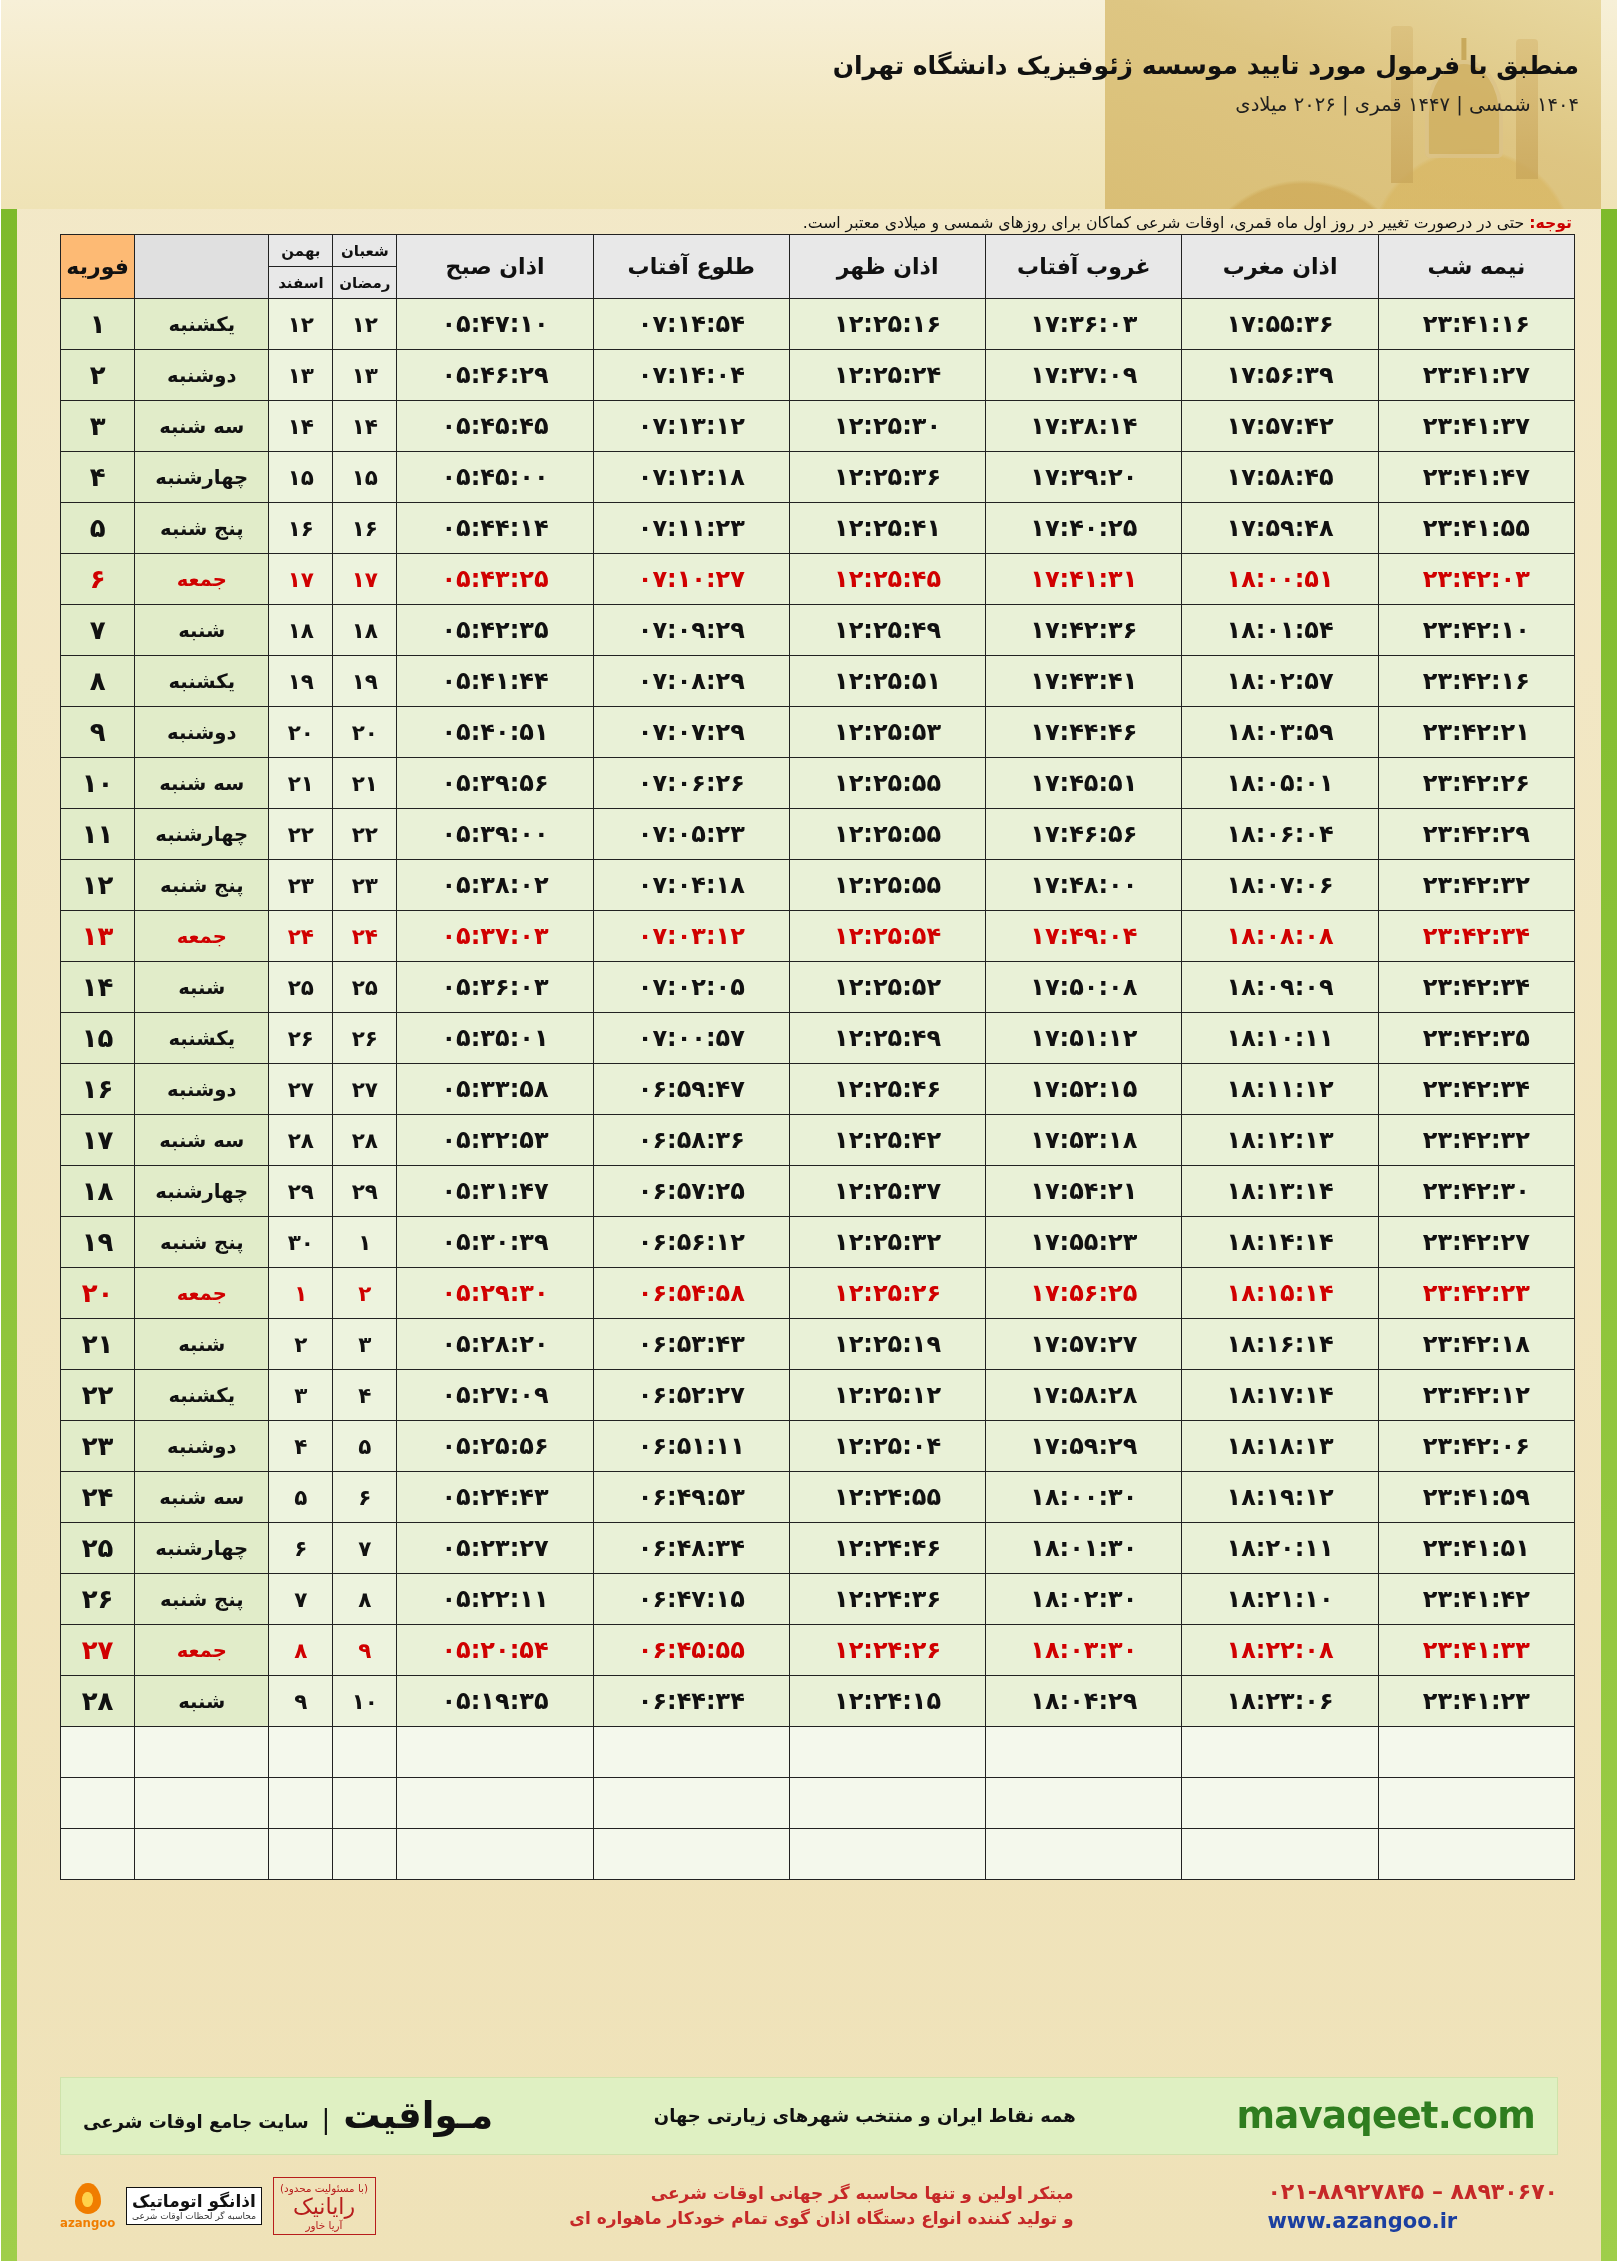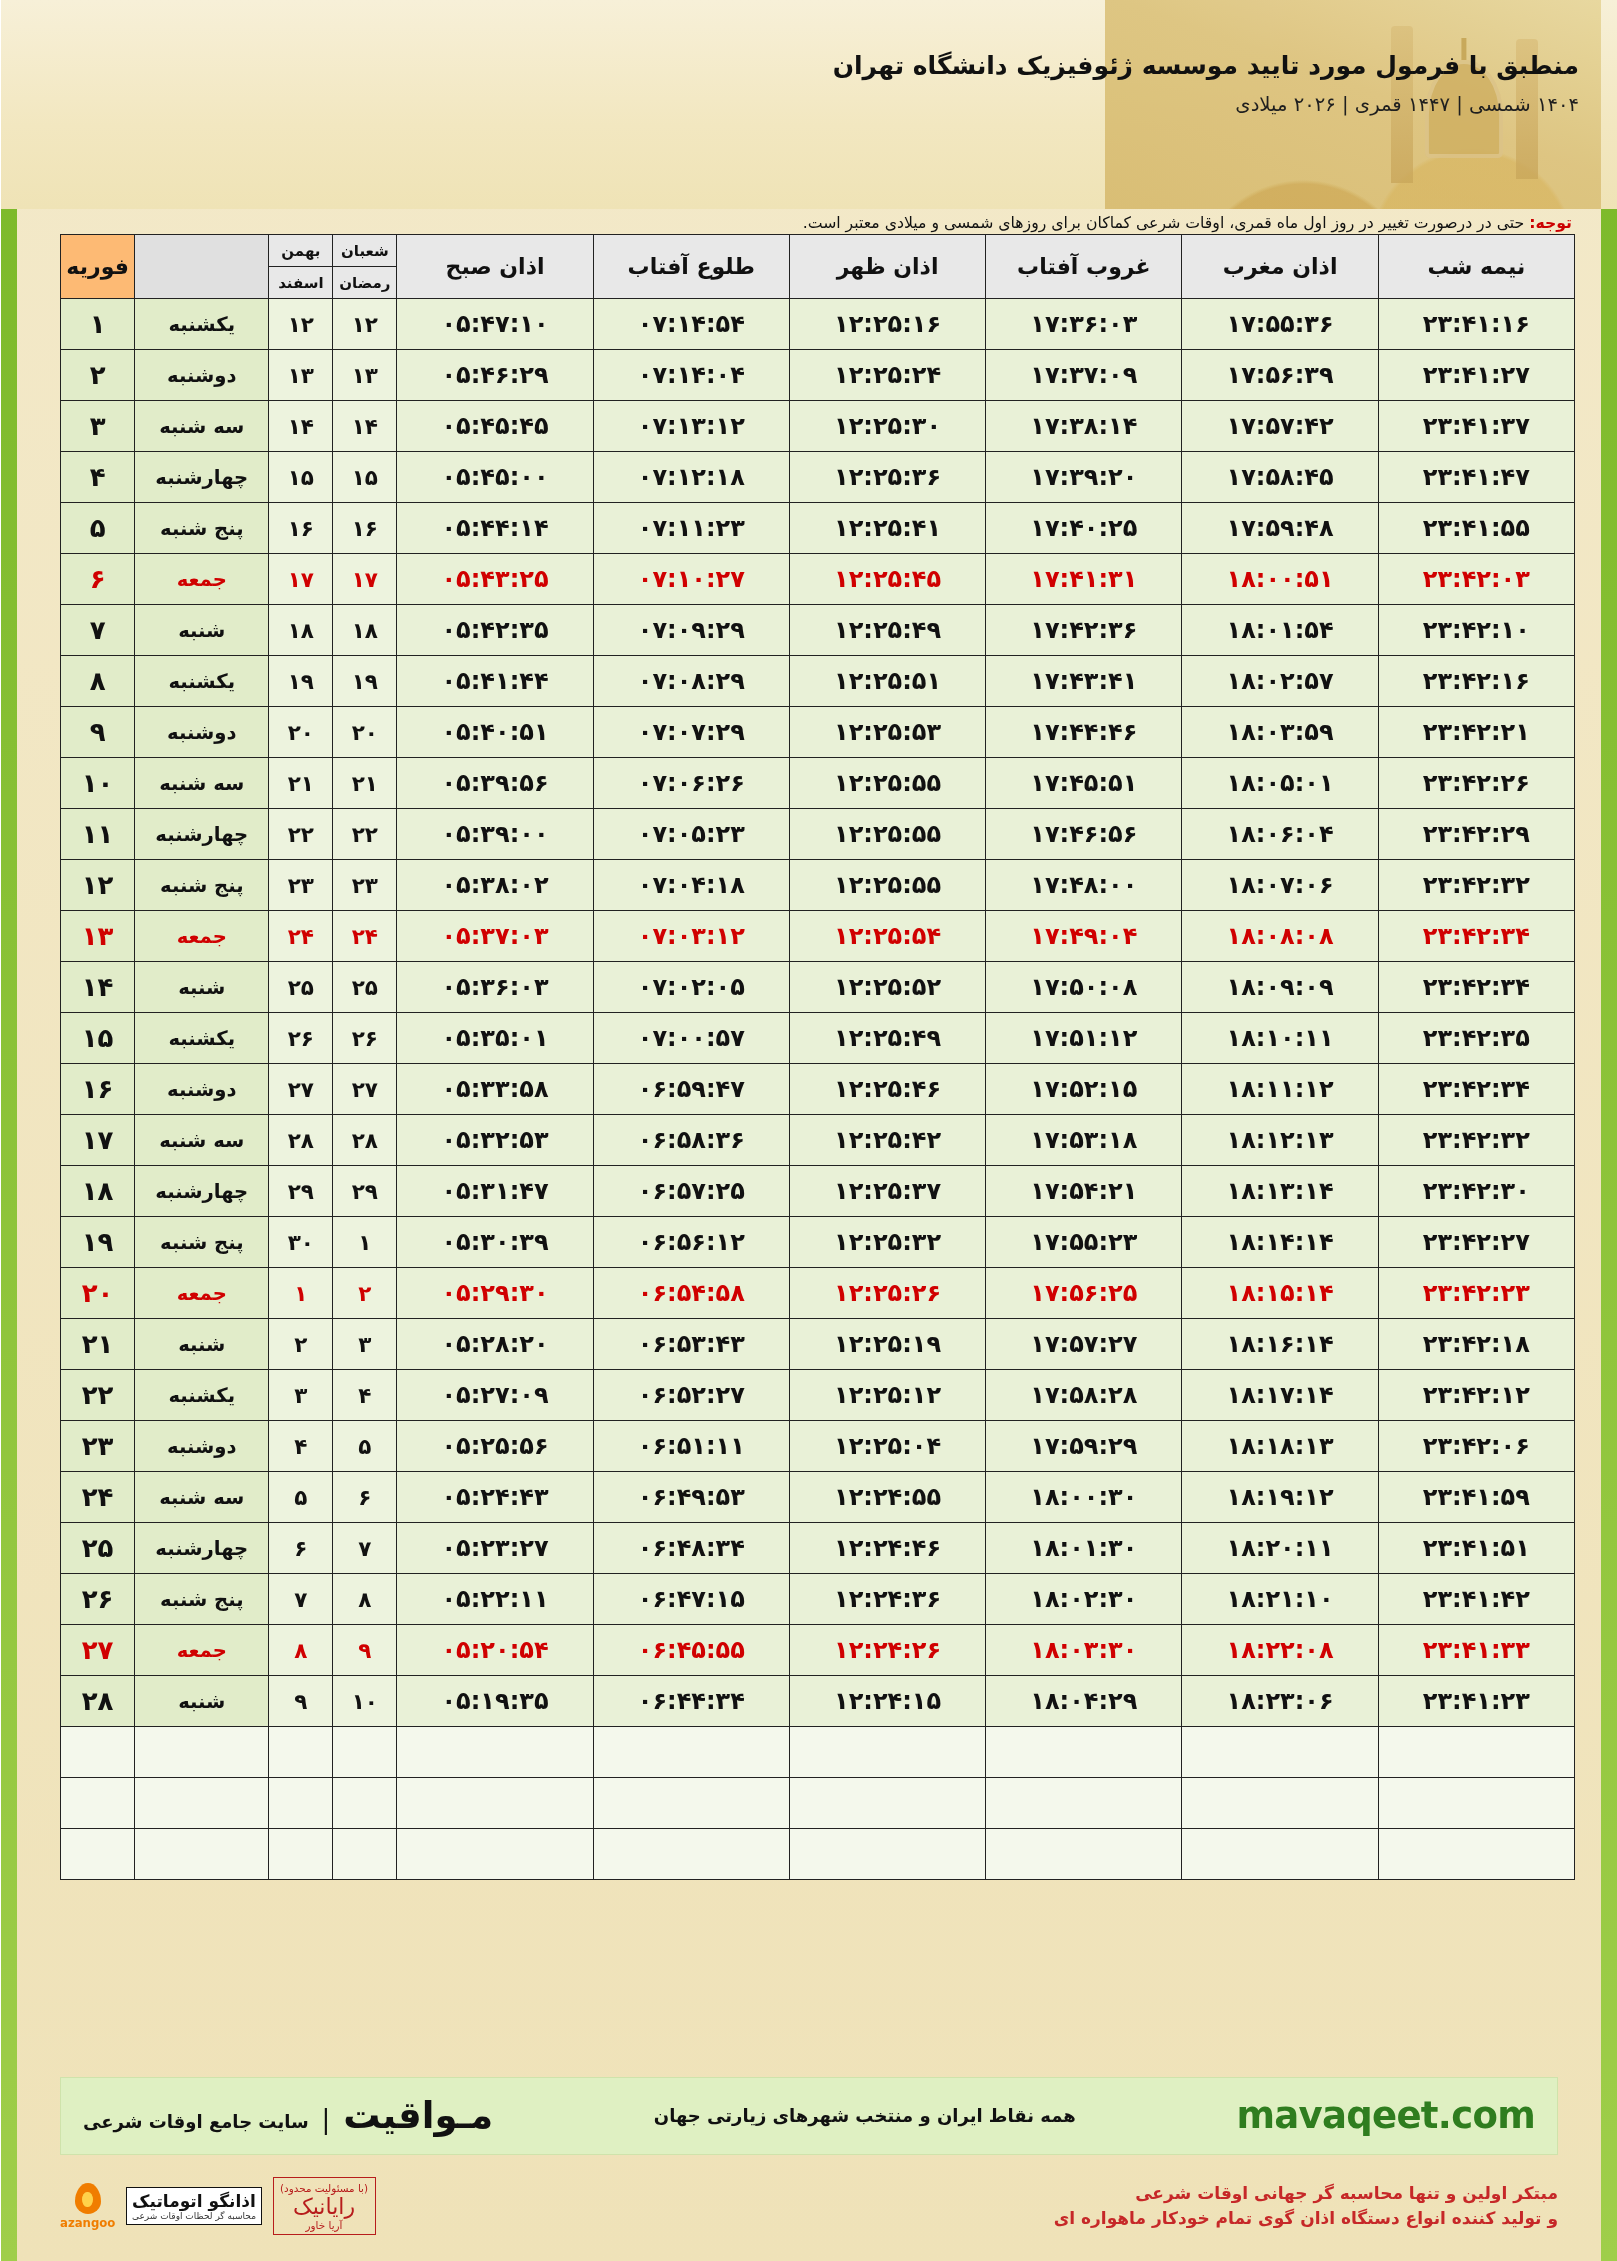--- a/index.html
+++ b/index.html
@@ -637,20 +637,24 @@
       <div class="brand-left">mavaqeet.com</div>
       <div class="brand-mid">همه نقاط ایران و منتخب شهرهای زیارتی جهان</div>
       <div class="brand-right">
         <span>مـواقیت</span>
         <span class="sep">|</span>
         <span class="brand-mid">سایت جامع اوقات شرعی</span>
       </div>
     </div>
 
     <div class="footer-bottom">
+      <div class="fb-left">
+        <div class="phone">۰۲۱-۸۸۹۲۷۸۴۵ – ۸۸۹۳۰۶۷۰</div>
+        <div class="site">www.azangoo.ir</div>
+      </div>
       <div class="fb-mid">
         <div>مبتکر اولین و تنها محاسبه گر جهانی اوقات شرعی</div>
         <div>و تولید کننده انواع دستگاه اذان گوی تمام خودکار ماهواره ای</div>
       </div>
       <div class="fb-right">
         <div class="logo-rayanic">
           <div class="r1">(با مسئولیت محدود)</div>
           <div class="r2">رایانیک</div>
           <div class="r1">آریا خاور</div>
         </div>

